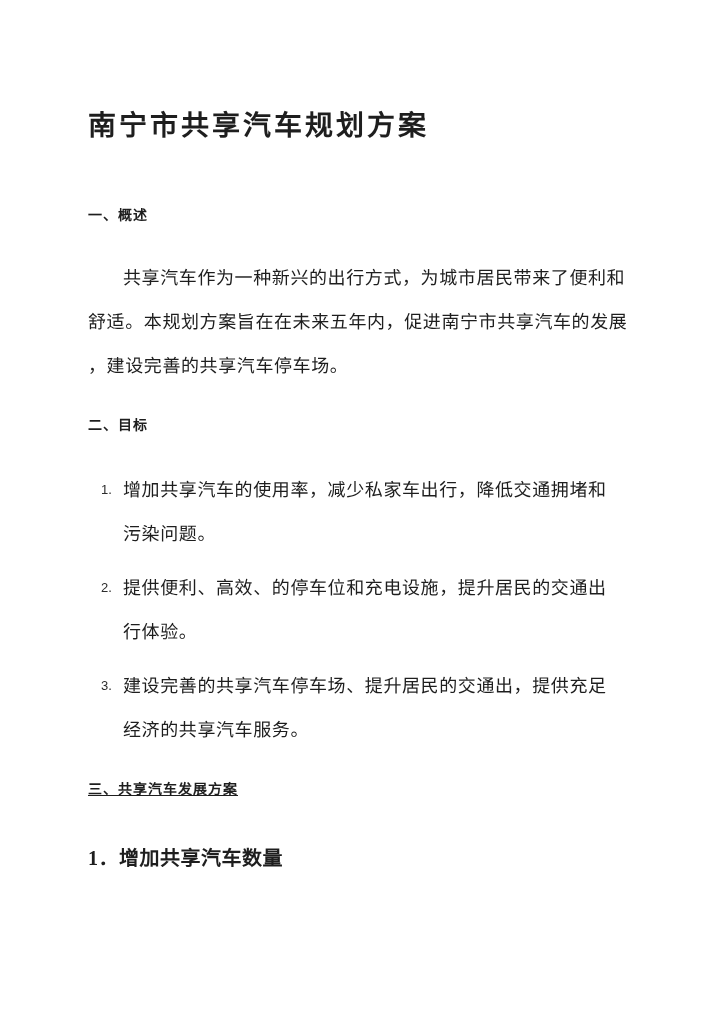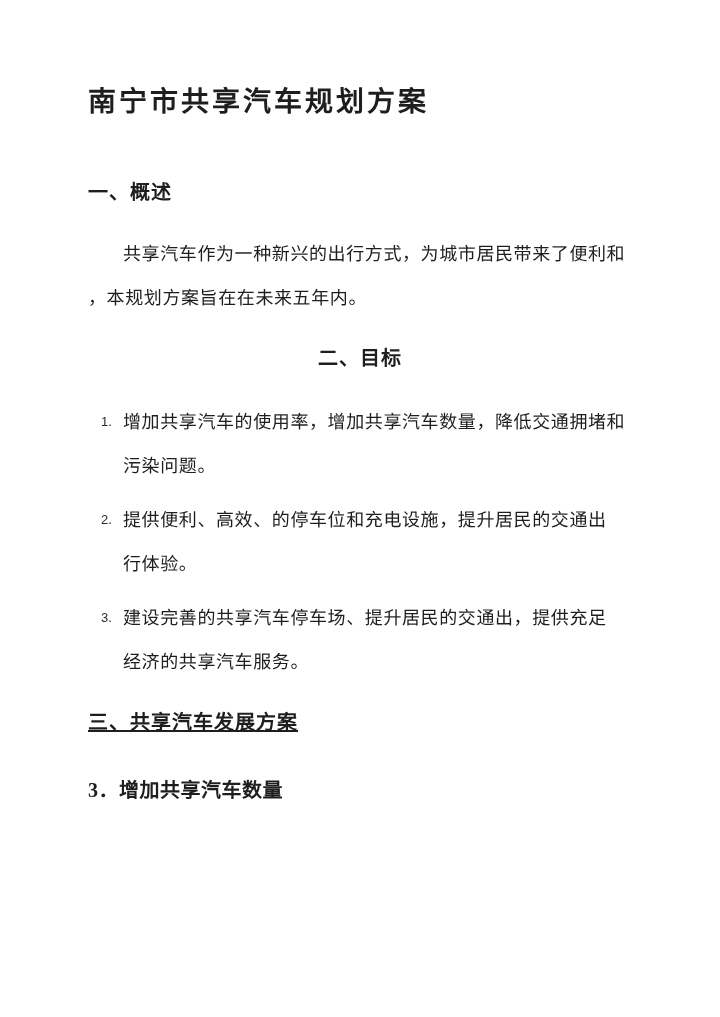--- a/index.html
+++ b/index.html
@@ -4,41 +4,41 @@
 <style>
   html, body { margin: 0; padding: 0; background: #ffffff; }
   .page {
     position: relative;
     width: 720px;
     height: 1017px;
     background: #ffffff;
     color: #1e1e1e;
     font-family: "Liberation Serif", "DejaVu Serif", serif;
     box-sizing: border-box;
-    padding: 84px 88px 0 88px;
+    padding: 108px 88px 0 88px;
     overflow: hidden;
   }
   .doc-title {
     margin: 0;
     font-size: 28px;
     font-weight: 700;
     letter-spacing: 3px;
     line-height: 36px;
     white-space: nowrap;
   }
   .sec-heading {
     margin: 0;
-    font-size: 20px;
+    font-size: 14px;
     font-weight: 700;
     letter-spacing: 1px;
     line-height: 28px;
     white-space: nowrap;
   }
   .h-overview { margin-top: 58px; }
-  .h-goals    { margin-top: 24px; text-align: center; }
+  .h-goals    { margin-top: 24px; }
   .h-plan     { margin-top: 24px; text-decoration: underline; }
   .para {
     margin-top: 26px;
     font-size: 18px;
     letter-spacing: 0.6px;
   }
   .line {
     line-height: 44px;
     white-space: nowrap;
   }
@@ -78,40 +78,41 @@
 <body>
 
 <div class="page">
 
   <h1 class="doc-title">南宁市共享汽车规划方案</h1>
 
   <h2 class="sec-heading h-overview">一、概述</h2>
 
   <div class="para">
     <div class="line indent">共享汽车作为一种新兴的出行方式，为城市居民带来了便利和</div>
-    <div class="line">，本规划方案旨在在未来五年内。</div>
+    <div class="line">舒适。本规划方案旨在在未来五年内，促进南宁市共享汽车的发展</div>
+    <div class="line">，建设完善的共享汽车停车场。</div>
   </div>
 
   <h2 class="sec-heading h-goals">二、目标</h2>
 
   <ol class="goal-list">
     <li class="list-item">
       <span class="marker">1.</span>
-      <div class="line">增加共享汽车的使用率，增加共享汽车数量，降低交通拥堵和</div>
+      <div class="line">增加共享汽车的使用率，减少私家车出行，降低交通拥堵和</div>
       <div class="line">污染问题。</div>
     </li>
     <li class="list-item">
       <span class="marker">2.</span>
       <div class="line">提供便利、高效、的停车位和充电设施，提升居民的交通出</div>
       <div class="line">行体验。</div>
     </li>
     <li class="list-item">
       <span class="marker">3.</span>
       <div class="line">建设完善的共享汽车停车场、提升居民的交通出，提供充足</div>
       <div class="line">经济的共享汽车服务。</div>
     </li>
   </ol>
 
   <h2 class="sec-heading h-plan">三、共享汽车发展方案</h2>
 
-  <h3 class="sub-heading">3．增加共享汽车数量</h3>
+  <h3 class="sub-heading">1．增加共享汽车数量</h3>
 
 </div>
 
 </body></html>

